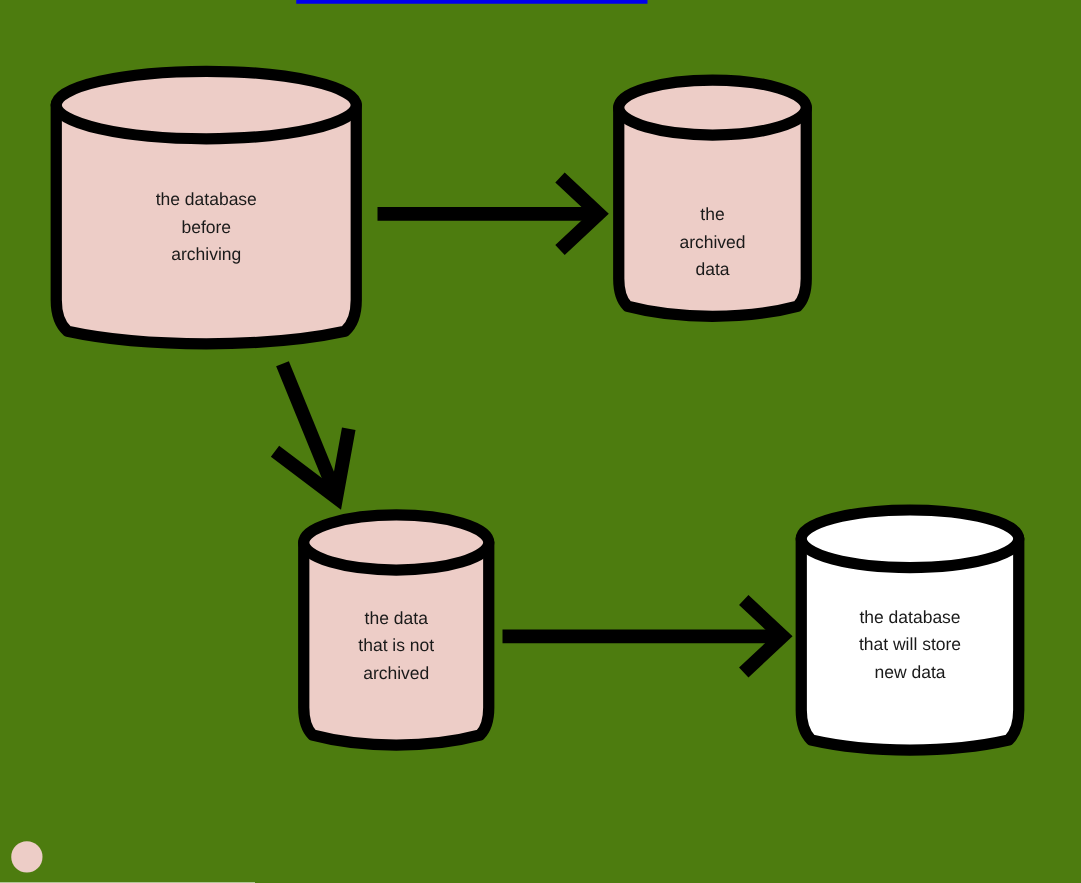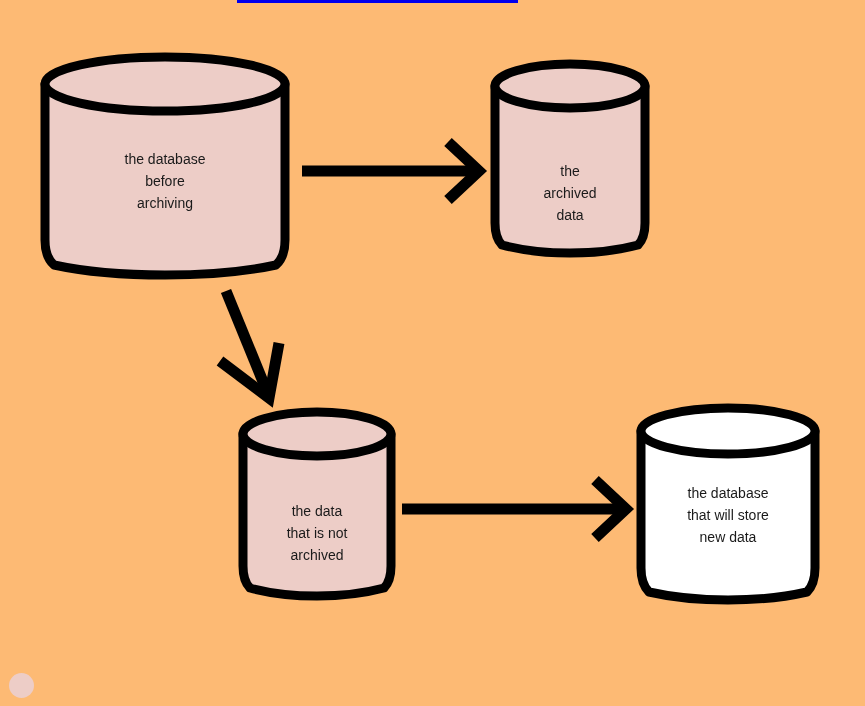--- a/index.html
+++ b/index.html
@@ -7,21 +7,21 @@
     padding: 0;
     background: #ffffff;
   }
   body {
     font-family: "Liberation Sans", sans-serif;
   }
   #canvas {
     position: relative;
     width: 865px;
     height: 706px;
-    background: #fdba74;
+    background: #4d7c0f;
     overflow: hidden;
   }
   .link-bar {
     position: absolute;
     left: 237px;
     top: 0px;
     width: 281px;
     height: 3px;
     background: #0000ee;
   }
@@ -97,21 +97,21 @@
       <line x1="26" y1="6" x2="66" y2="104" stroke="#000000" stroke-width="11"></line>
       <polyline points="20,76 69,113 79,58" fill="none" stroke="#000000" stroke-width="11" stroke-linecap="butt" stroke-linejoin="miter"></polyline>
     </svg>
   </div>
 
   <div class="cylinder" style="left:238px; top:408px; width:158px; height:193px;">
     <svg class="cyl-svg" viewBox="0 0 158 193" preserveAspectRatio="none">
       <path d="M5,26 L5,158 Q5,173 12,180 Q42,188 79,188 Q116,188 146,180 Q153,173 153,158 L153,26 Z" fill="#edcdc7" stroke="#000000" stroke-width="9" stroke-linejoin="round"></path>
       <ellipse cx="79" cy="26" rx="74" ry="22" fill="#edcdc7" stroke="#000000" stroke-width="9"></ellipse>
     </svg>
-    <div class="cyl-label" style="top:92px;">the data
+    <div class="cyl-label" style="top:75px;">the data
 that  is not
 archived</div>
   </div>
 
   <div class="arrow" style="left:400px; top:478px; width:232px; height:62px;">
     <svg width="232" height="62" viewBox="0 0 232 62">
       <line x1="2" y1="31" x2="219" y2="31" stroke="#000000" stroke-width="11"></line>
       <polyline points="195,2 226,31 195,60" fill="none" stroke="#000000" stroke-width="11" stroke-linecap="butt" stroke-linejoin="miter"></polyline>
     </svg>
   </div>

